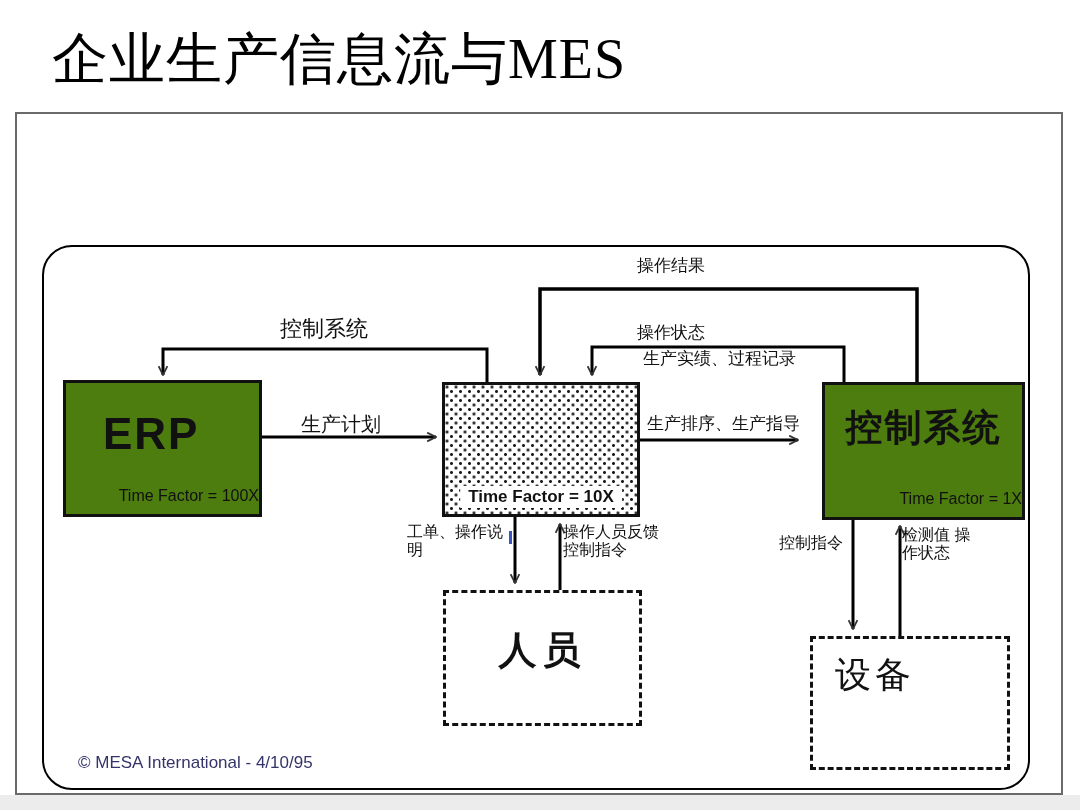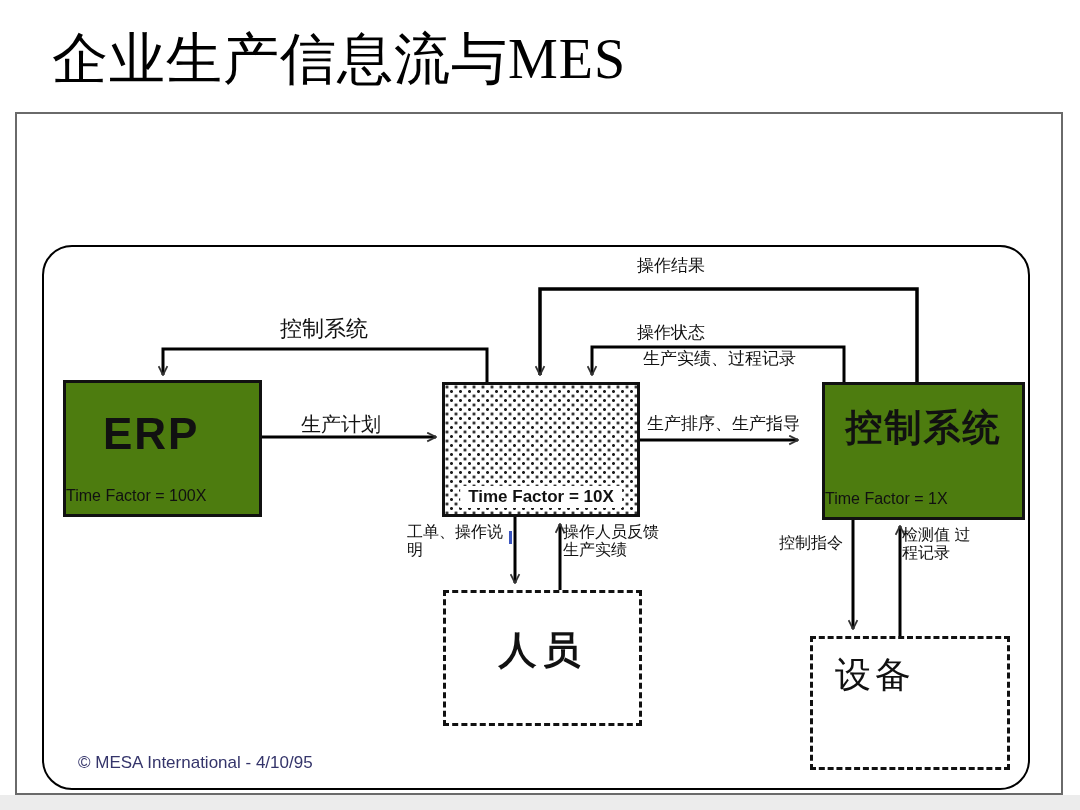--- a/index.html
+++ b/index.html
@@ -43,21 +43,21 @@
       radial-gradient(circle, #1c1c1c 1.2px, transparent 1.7px),
       radial-gradient(circle, #1c1c1c 1.2px, transparent 1.7px);
     background-size:9px 9px, 9px 9px;
     background-position:2px 2px, 6.5px 6.5px;
   }
   #box-control{left:822px;top:382px;width:203px;height:138px;border:3px solid #111;padding-left:23px;}
   #box-personnel{left:443px;top:590px;width:199px;height:136px;border:3px dashed #111;background:transparent;}
   #box-equipment{left:810px;top:636px;width:200px;height:134px;border:3px dashed #111;background:transparent;}
 
   .erp-label{left:37px;top:26px;font-size:44px;font-weight:bold;letter-spacing:2px;font-family:"Liberation Sans",sans-serif;}
-  .tf-label{left:0;right:0;bottom:9px;text-align:left;font-size:16px;color:#111;}
+  .tf-label{left:0;right:0;bottom:9px;text-align:right;font-size:16px;color:#111;}
   .mes-label{
     left:50%;top:42px;transform:translateX(-50%);
     background:#fff;padding:6px 16px;font-size:30px;font-weight:bold;letter-spacing:10px;white-space:nowrap;
   }
   .mes-tf{
     left:50%;bottom:6px;transform:translateX(-50%);
     background:#fff;padding:1px 8px;font-size:17px;font-weight:bold;white-space:nowrap;
   }
   .control-label{left:0;right:0;top:18px;text-align:center;font-size:37px;font-weight:bold;letter-spacing:2px;}
   .personnel-label{left:0;right:0;top:32px;text-align:center;font-size:38px;font-weight:bold;letter-spacing:6px;}
@@ -129,19 +129,19 @@
   <div class="abs equipment-label">设备</div>
 </div>
 
 <div class="abs flow-label" id="lbl-production-actuals">控制系统</div>
 <div class="abs flow-label" id="lbl-production-plan">生产计划</div>
 <div class="abs flow-label" id="lbl-operation-results">操作结果</div>
 <div class="abs flow-label" id="lbl-operation-status">操作状态</div>
 <div class="abs flow-label" id="lbl-actuals-records">生产实绩、过程记录</div>
 <div class="abs flow-label" id="lbl-dispatch">生产排序、生产指导</div>
 <div class="abs flow-label" id="lbl-work-orders">工单、操作说明</div>
-<div class="abs flow-label" id="lbl-operator-feedback">操作人员反馈 生产实绩</div>
+<div class="abs flow-label" id="lbl-operator-feedback">操作人员反馈 控制指令</div>
 <div class="abs flow-label" id="lbl-control-commands">控制指令</div>
-<div class="abs flow-label" id="lbl-measured-io">检测值 过程记录</div>
+<div class="abs flow-label" id="lbl-measured-io">检测值 操作状态</div>
 
 <div class="abs" id="stray-cursor"></div>
 
 <div class="abs" id="copyright">© MESA International - 4/10/95</div>
 
 </body></html>

